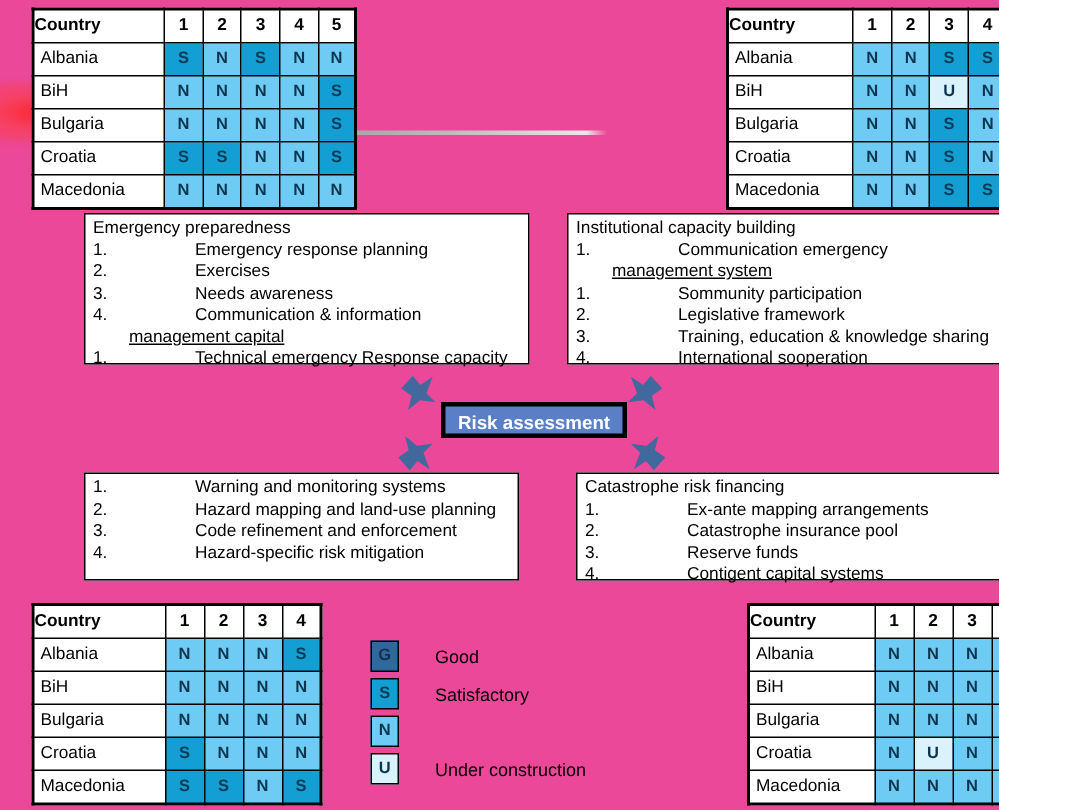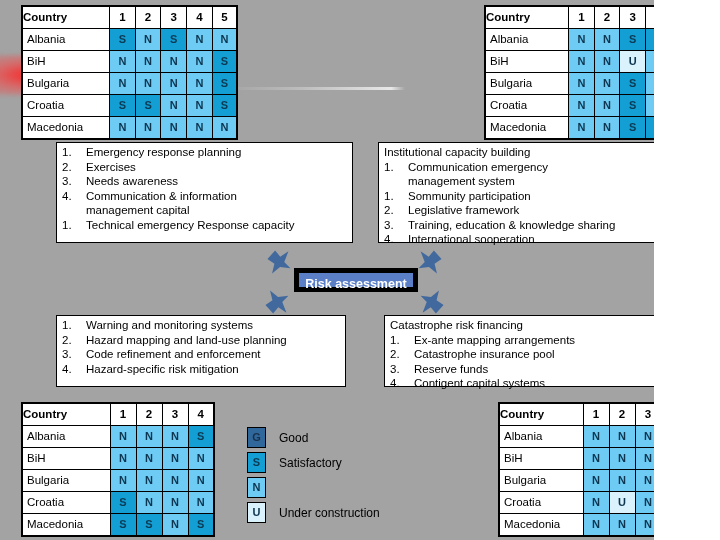--- a/index.html
+++ b/index.html
@@ -4,23 +4,24 @@
 <style>
   html, body {
     margin: 0;
     padding: 0;
     background: #ffffff;
   }
   #page {
     position: relative;
     width: 654px;
     height: 540px;
-    background: #a3a3a3;
+    background: #ec4899;
     overflow: hidden;
     font-family: "Liberation Sans", sans-serif;
+    padding-left: 12px;
   }
 
   
   .artifact { position: absolute; pointer-events: none; }
   .art-yellow {
     left: 30px; top: 27px; width: 22px; height: 72px;
     background: radial-gradient(ellipse at 50% 50%, #ffc000 0%, #ffc000 55%, rgba(255,192,0,0) 100%);
     filter: blur(1px);
   }
   .art-red {
@@ -84,28 +85,28 @@
     border: 1px solid #000000;
     background: #ffffff;
     color: #000000;
     font-size: 11.5px;
     box-sizing: border-box;
     padding: 2px 4px 2px 5px;
   }
   .textbox .tb-title { font-weight: normal; line-height: 14.5px; }
   .tb-row { display: flex; line-height: 14.5px; }
   .tb-num { width: 24px; flex: 0 0 24px; }
-  .tb-txt { flex: 1 1 auto; }
-  .tb-cont { padding-left: 24px; line-height: 14.5px; }
+  .tb-txt { flex: 1 1 auto; margin-left: 44px; }
+  .tb-cont { padding-left: 24px; line-height: 14.5px; text-decoration: underline; }
 
   
   .center-node {
     position: absolute;
     background: #5b7fc7;
-    border: 5px solid #000000;
+    border: 3px solid #000000;
     color: #ffffff;
     font-weight: bold;
     font-size: 12.5px;
     text-align: center;
     line-height: 22px;
     box-sizing: border-box;
   }
   .arrow {
     position: absolute;
     width: 26px; height: 26px;
@@ -123,21 +124,21 @@
     width: 19px; height: 21px;
     border: 1px solid #000000;
     box-sizing: border-box;
     text-align: center;
     line-height: 19px;
     font-size: 11px;
     font-weight: bold;
     flex: 0 0 19px;
   }
   .legend-lb {
-    margin-left: 13px;
+    margin-left: 24px;
     font-size: 12px;
     color: #000000;
     white-space: nowrap;
   }
 </style>
 </head>
 <body>
 
 <div id="page">
 
@@ -263,20 +264,21 @@
           <td class="ccell v-N">N</td>
           <td class="ccell v-N">N</td>
           <td class="ccell v-S">S</td>
           <td class="ccell v-S">S</td>
           <td class="ccell v-S">S</td>
         </tr>
       </tbody>
     </table>
 
   <div class="textbox" id="box-emergency" style="left:56px; top:142px; width:297px; height:101px;">
+      <div class="tb-title">Emergency preparedness</div>
       <div class="tb-row">
         <span class="tb-num">1.</span>
         <span class="tb-txt">Emergency response planning</span>
       </div>
       <div class="tb-row">
         <span class="tb-num">2.</span>
         <span class="tb-txt">Exercises</span>
       </div>
       <div class="tb-row">
         <span class="tb-num">3.</span>

